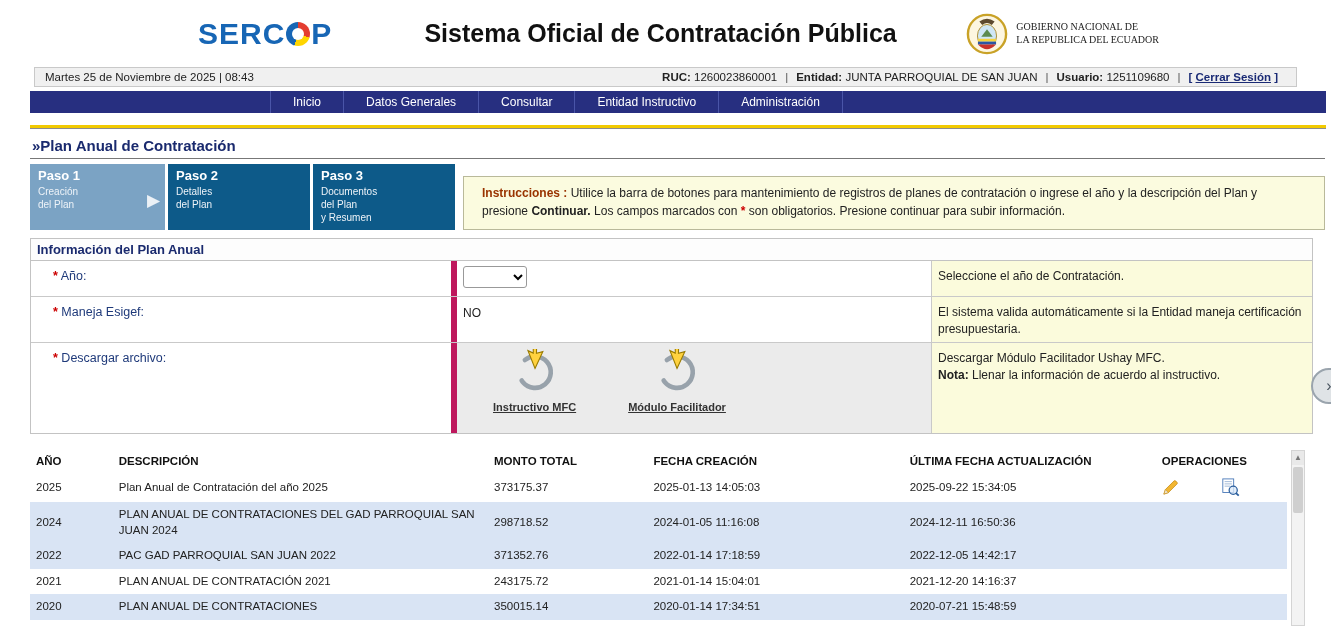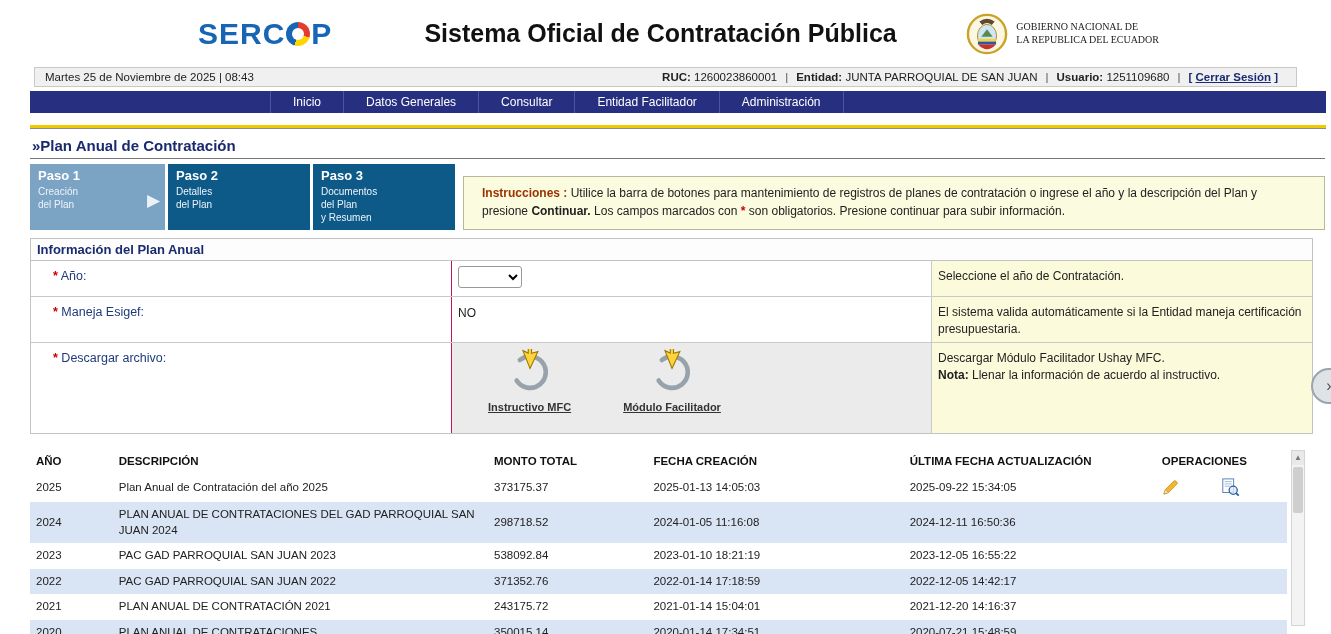--- a/index.html
+++ b/index.html
@@ -73,21 +73,21 @@
   
   .form-box { margin-top:8px; margin-right:12px; border:1px solid #c3c3c3; }
   .form-section-title {
     font-size:13px; font-weight:bold; color:#1a2a6e;
     padding:3px 6px; border-bottom:1px solid #c3c3c3; background:#fdfdfd;
   }
   .form-row { display:flex; border-bottom:1px solid #c9c9c9; }
   .form-row:last-child { border-bottom:none; }
   .cell { padding:5px 6px; }
   .cell.flabel { width:420px; color:#1f3a7a; font-size:12.5px; padding-left:22px; padding-top:8px; }
-  .cell.fcontrol { width:480px; border-left:1px solid #be185d; }
+  .cell.fcontrol { width:480px; border-left:6px solid #be185d; }
   .cell.fhelp { flex:1; background:#fbfbdc; border-left:1px solid #c9c9c9; font-size:12px; line-height:1.45; padding-top:7px; }
   .row-anio { height:36px; }
   .row-esigef { height:46px; }
   .row-descargar { height:90px; }
   .row-descargar .fcontrol { background:#ebebeb; padding-left:36px; display:flex; gap:52px; align-items:flex-start; padding-top:6px; }
   .year-select { width:64px; height:22px; font-size:11px; border:1px solid #999; border-radius:3px; background:#fff; }
   .esigef-value { font-size:12px; color:#222; padding-top:4px; display:inline-block; }
   .dl-item { display:flex; flex-direction:column; align-items:center; cursor:pointer; }
   .dl-label { font-size:11px; font-weight:bold; color:#333; text-decoration:underline; margin-top:2px; white-space:nowrap; }
   .note-label { font-weight:bold; }
@@ -153,21 +153,21 @@
     <span class="sess-group"><b>Usuario:</b> <span>1251109680</span></span>
     <span class="sep">|</span>
     <a class="logout sess-group"><b><span>[ </span><span class="logout-text">Cerrar Sesión</span><span> ]</span></b></a>
   </div>
 </div>
 
 <div class="navbar">
   <div class="nav-item">Inicio</div>
   <div class="nav-item">Datos Generales</div>
   <div class="nav-item">Consultar</div>
-  <div class="nav-item">Entidad Facilitador</div>
+  <div class="nav-item">Entidad Instructivo</div>
   <div class="nav-item">Administración</div>
 </div>
 <div class="nav-accent"></div>
 
 <div class="content">
   <div class="page-title">»Plan Anual de Contratación</div>
 
   <div class="steps-row">
     <div class="step step-active">
       <div class="step-title">Paso 1</div>
@@ -288,28 +288,20 @@
           </td>
         </tr>
         <tr class="alt">
           <td>2024</td>
           <td>PLAN ANUAL DE CONTRATACIONES DEL GAD PARROQUIAL SAN JUAN 2024</td>
           <td>298718.52</td>
           <td>2024-01-05 11:16:08</td>
           <td>2024-12-11 16:50:36</td>
           <td></td>
         </tr>
-        <tr>
-          <td>2023</td>
-          <td>PAC GAD PARROQUIAL SAN JUAN 2023</td>
-          <td>538092.84</td>
-          <td>2023-01-10 18:21:19</td>
-          <td>2023-12-05 16:55:22</td>
-          <td></td>
-        </tr>
         <tr class="alt">
           <td>2022</td>
           <td>PAC GAD PARROQUIAL SAN JUAN 2022</td>
           <td>371352.76</td>
           <td>2022-01-14 17:18:59</td>
           <td>2022-12-05 14:42:17</td>
           <td></td>
         </tr>
         <tr>
           <td>2021</td>

